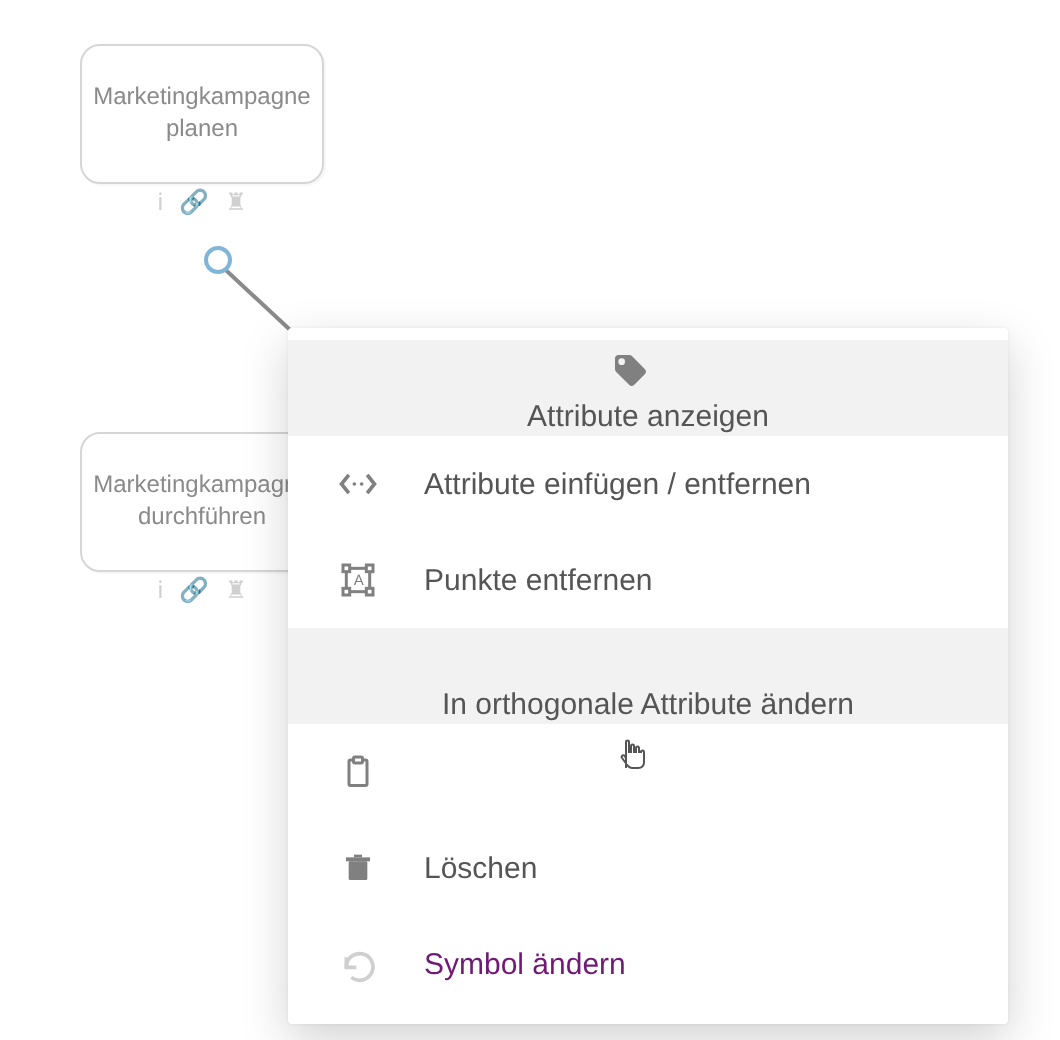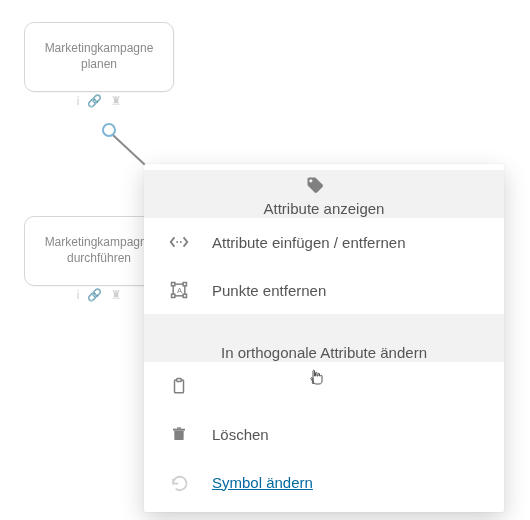--- a/index.html
+++ b/index.html
@@ -12,34 +12,35 @@
     color: #555;
     overflow: hidden;
   }
   .canvas {
     position: relative;
     width: 530px;
     height: 520px;
   }
   .node {
     position: absolute;
-    width: 150px;
+    width: 122px;
     height: 70px;
     border: 1px solid #d6d6d6;
     border-radius: 10px;
     background: #ffffff;
     box-shadow: 1px 1px 0 rgba(0,0,0,0.03);
     display: flex;
     align-items: center;
     justify-content: center;
     text-align: center;
     font-size: 12px;
     color: #8a8a8a;
     line-height: 1.3;
     box-sizing: border-box;
+    margin-left: 16px;
   }
   .node-icons {
     position: absolute;
     bottom: -16px;
     left: 50%;
     transform: translateX(-50%);
     display: flex;
     gap: 8px;
   }
   .node-icons span {
@@ -72,23 +73,22 @@
   .menu-item {
     display: flex;
     align-items: center;
     height: 48px;
     padding: 0 20px;
     font-size: 15px;
     color: #555;
     cursor: pointer;
   }
   .menu-item.disabled {
-    color: #0369a1;
+    color: #701a75;
     cursor: default;
-    text-decoration: underline;
   }
   .menu-item.hover {
     background: #f2f2f2;
     flex-direction: column;
   }
   .menu-icon {
     width: 30px;
     display: flex;
     align-items: center;
     justify-content: center;

